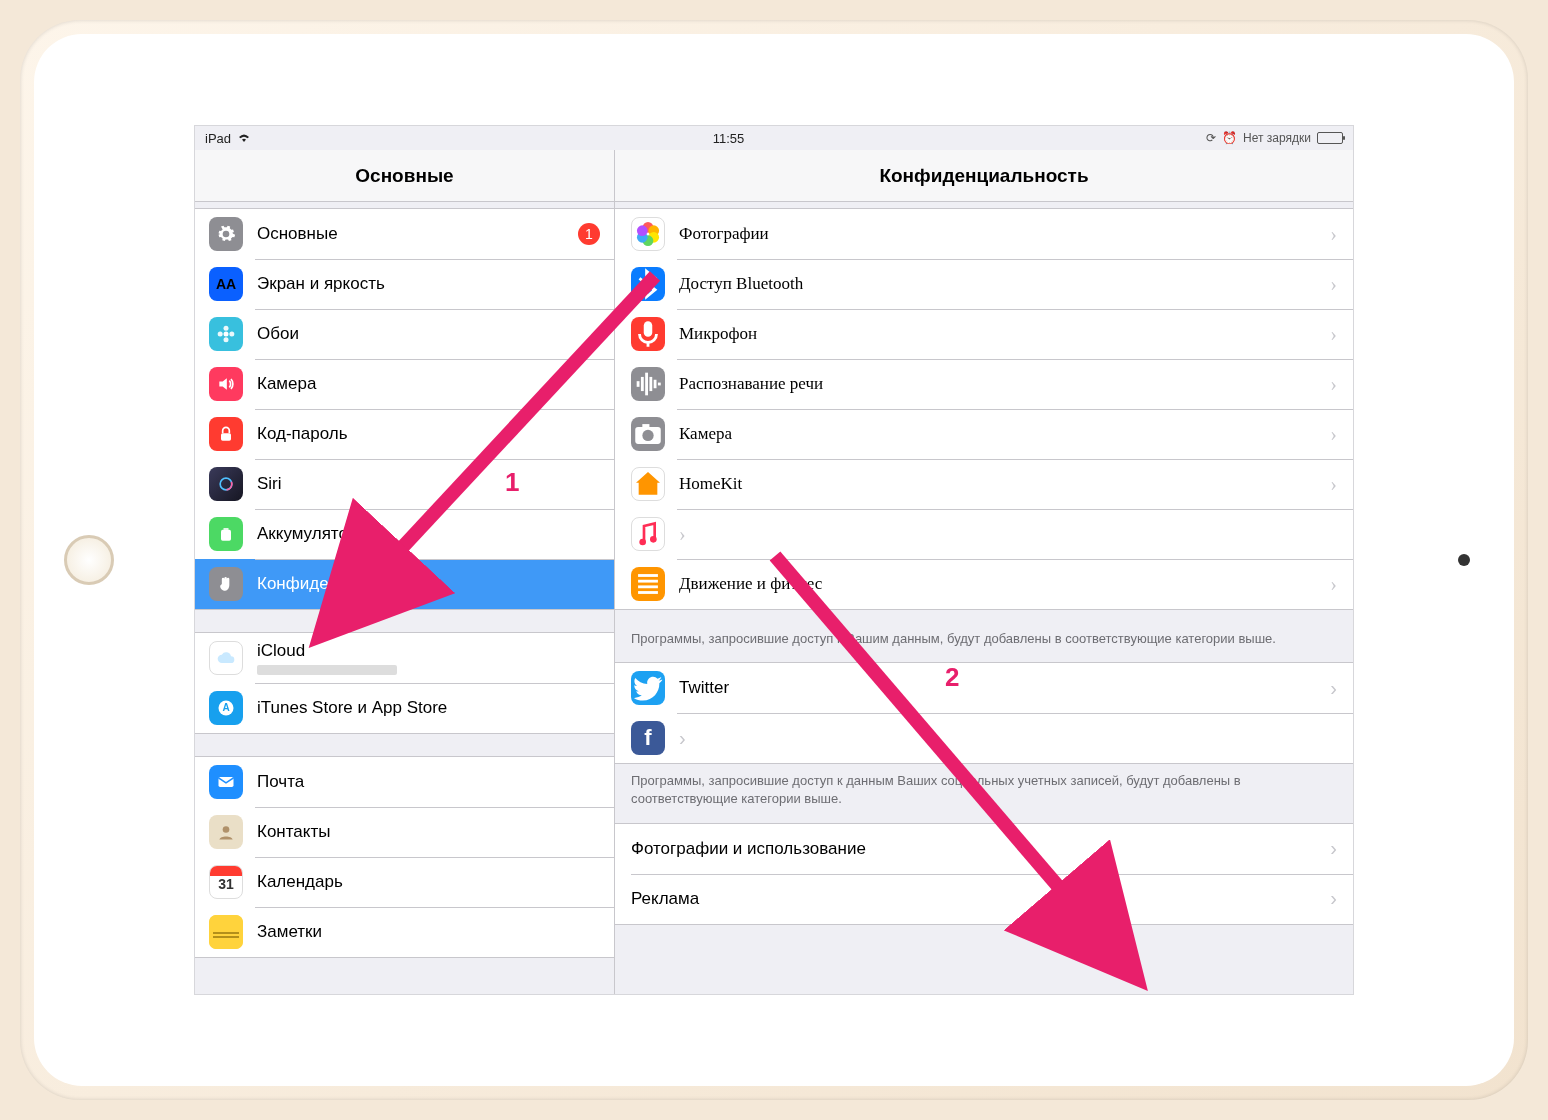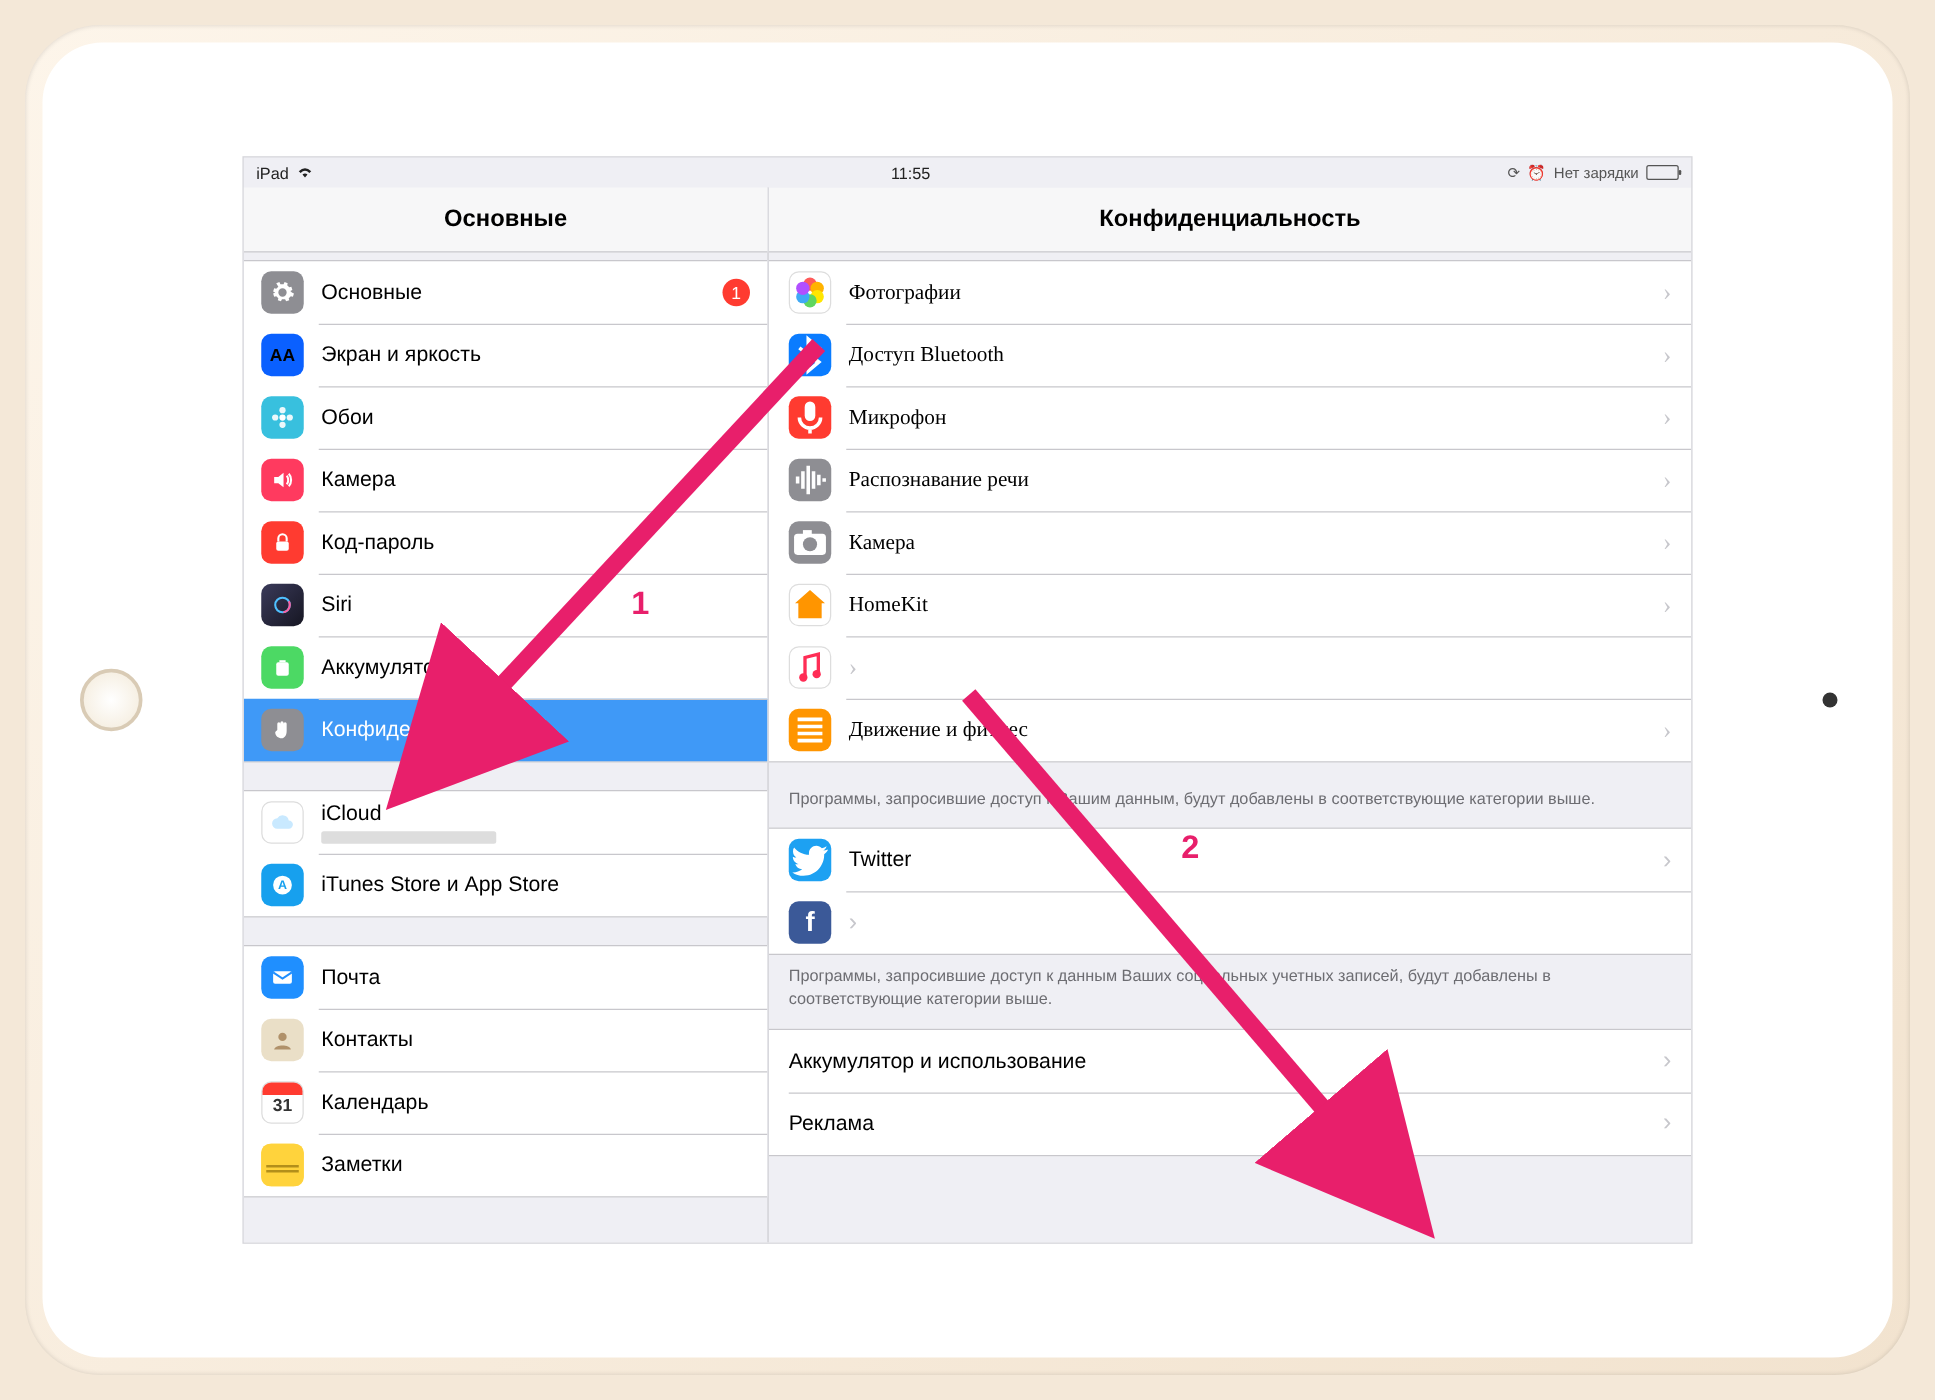--- a/index.html
+++ b/index.html
@@ -372,21 +372,21 @@
                 <div class="drow">
                   <span class="icon" style="background: rgb(59, 89, 152);">
                     <span style="color:#fff;font-weight:700;font-size:22px;font-family:Arial">f</span>
                   </span>
                   <span class="chev">›</span>
                 </div>
               </div>
               <div class="footnote">Программы, запросившие доступ к данным Ваших социальных учетных записей, будут добавлены в соответствующие категории выше.</div>
               <div class="group">
                 <div class="drow noicon">
-                  <span class="label">Аккумулятор и использование</span>
+                  <span class="label">Фотографии и использование</span>
                   <span class="chev">›</span>
                 </div>
                 <div class="drow noicon">
                   <span class="label">Реклама</span>
                   <span class="chev">›</span>
                 </div>
               </div>
             </div>
         </div>
       </div>

